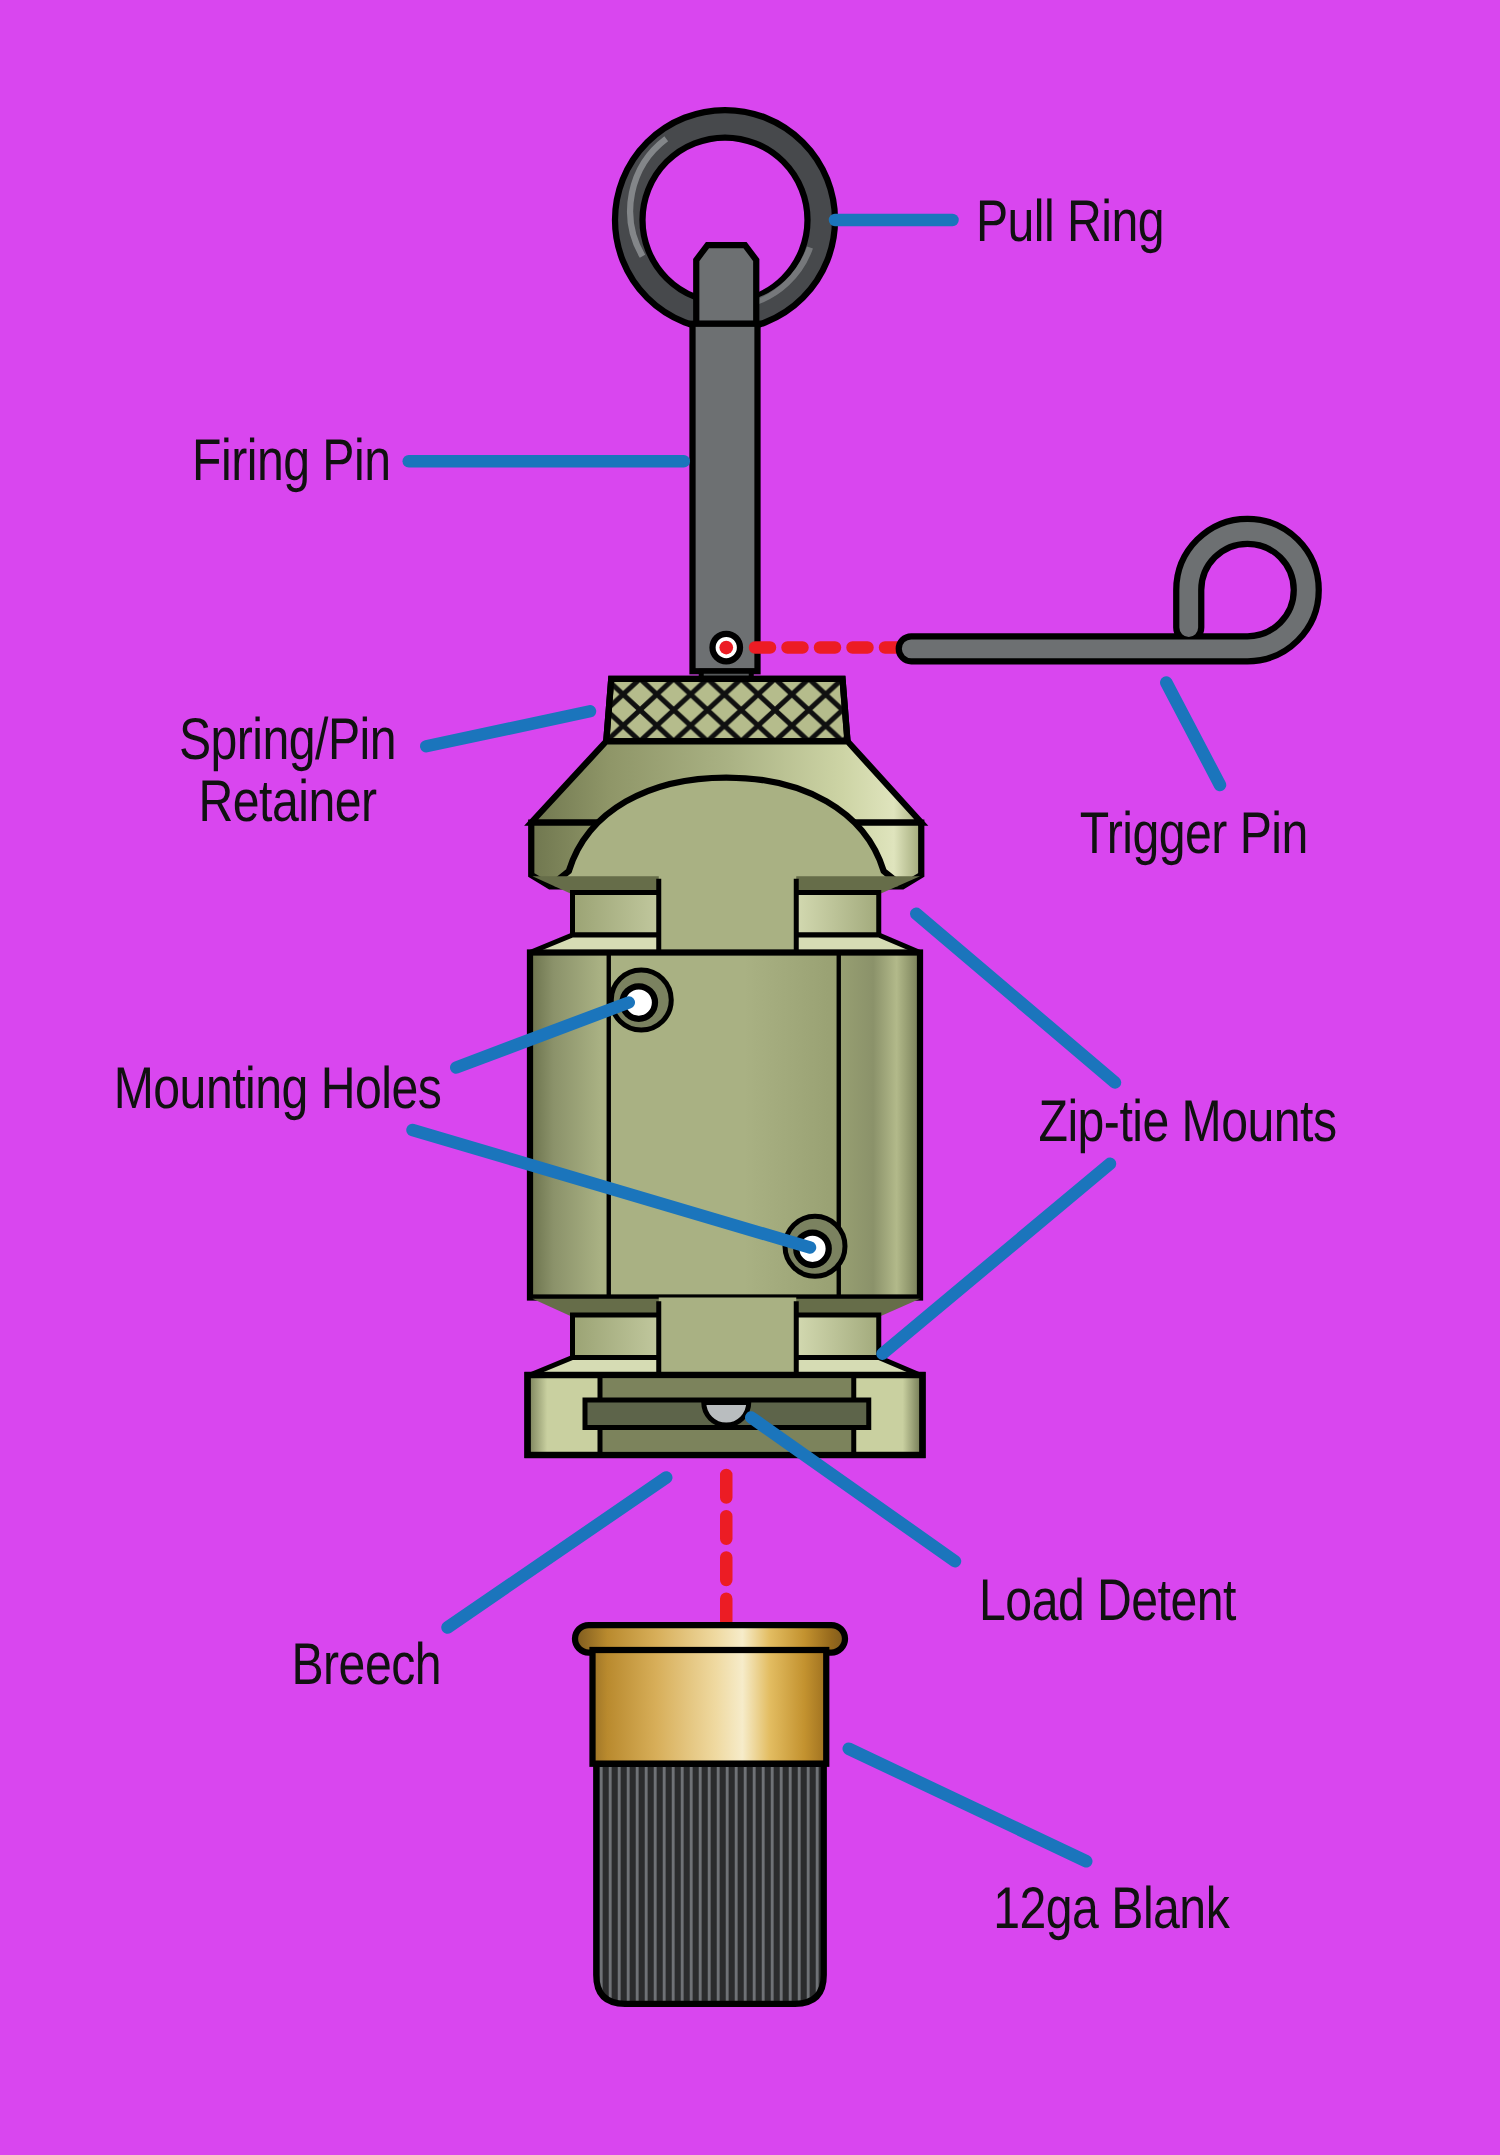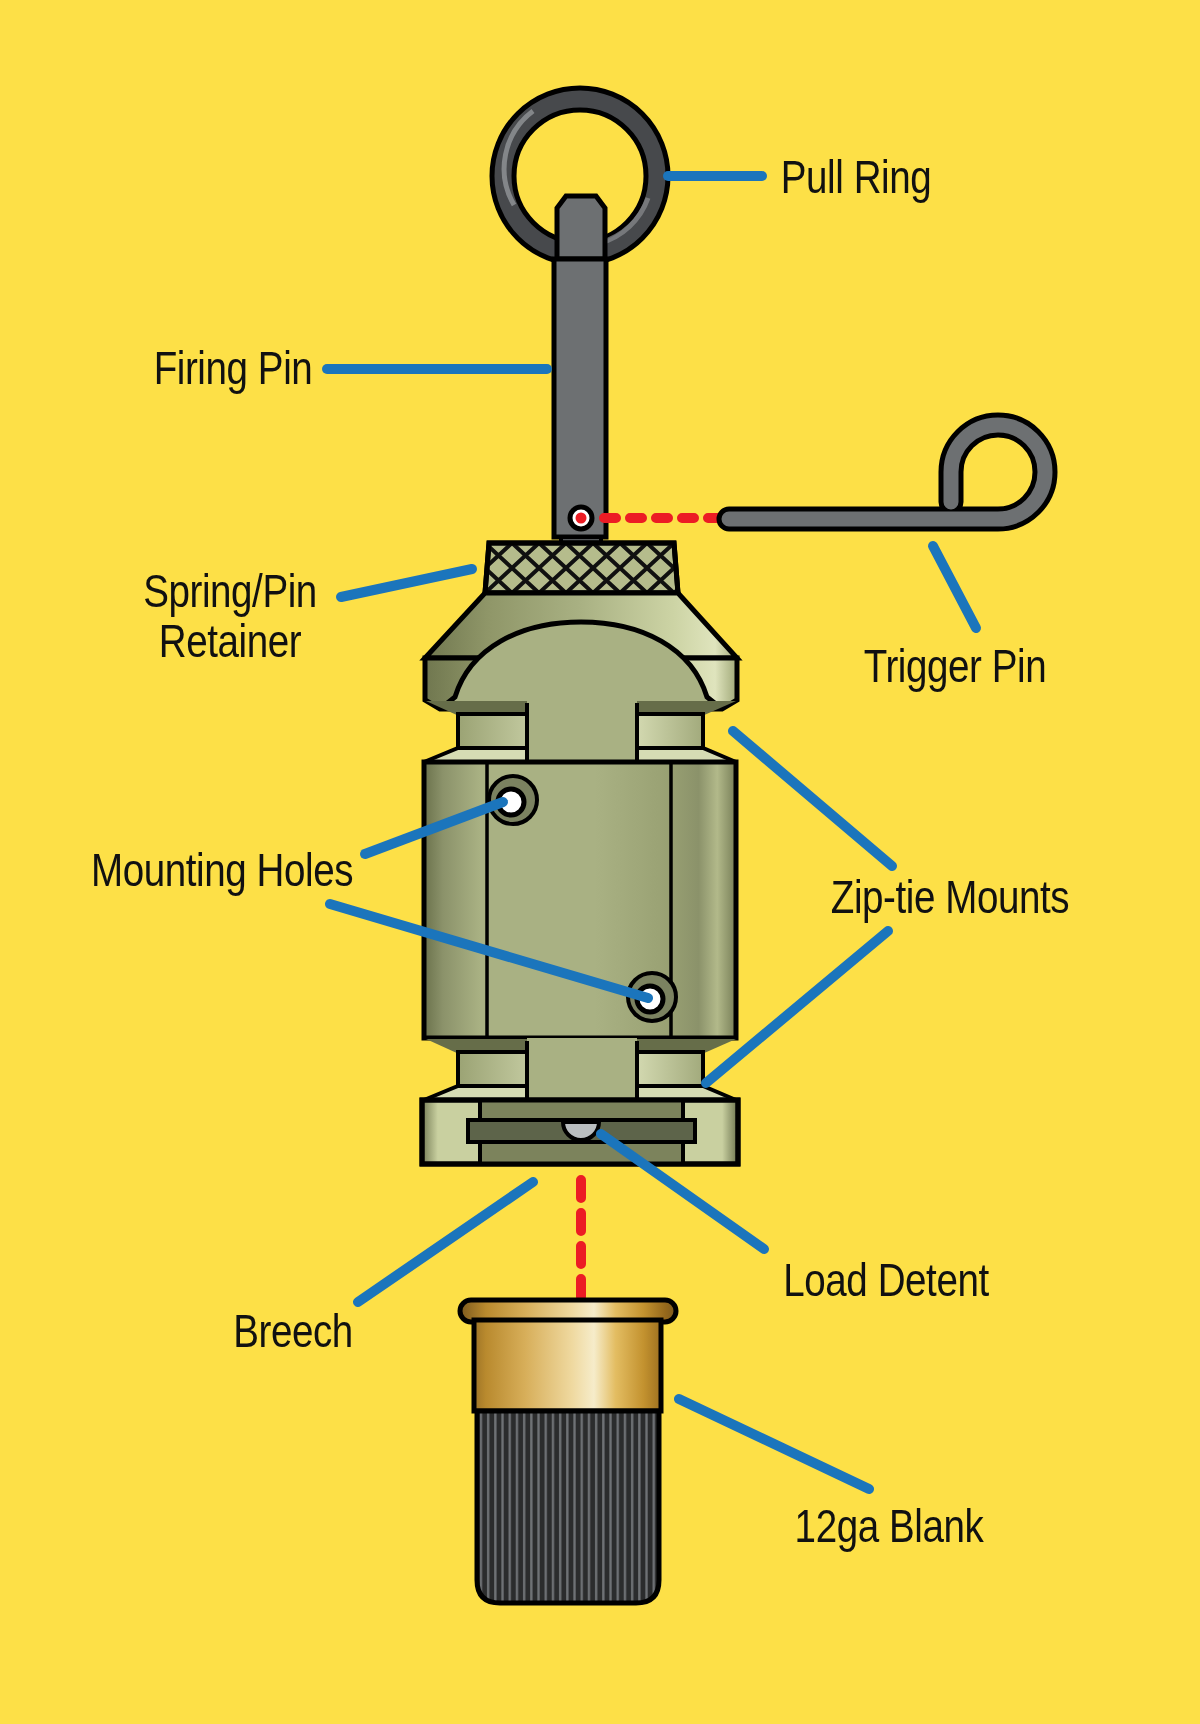--- a/index.html
+++ b/index.html
@@ -1,17 +1,17 @@
 <!DOCTYPE html>
 <html><head>
 <meta charset="utf-8">
 <style>
   html,body{margin:0;padding:0;background:#ffffff;}
   .stage{
-    position:relative;width:1200px;height:1724px;background:#fde047;
+    position:relative;width:1200px;height:1724px;background:#d946ef;
     font-family:"Liberation Sans", sans-serif;overflow:hidden;
   }
   .stage svg{position:absolute;left:0;top:0;}
   .label{
     position:absolute;color:#111111;font-size:47px;font-weight:400;
     white-space:nowrap;letter-spacing:-0.5px;line-height:50px;text-align:center;
     transform:translate(-50%,-50%) scale(0.82,1);
   }
 </style>
 </head>

